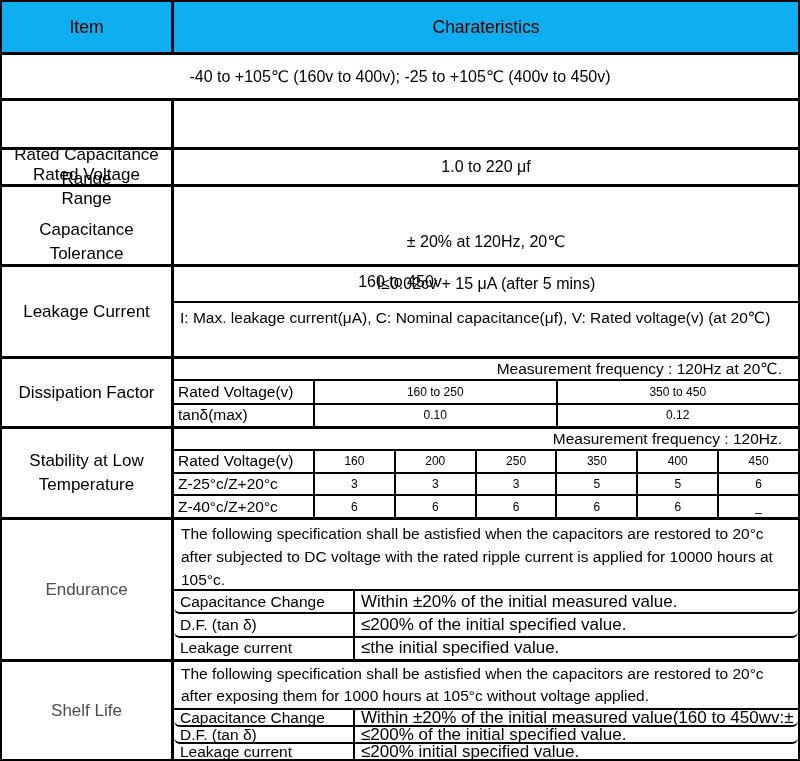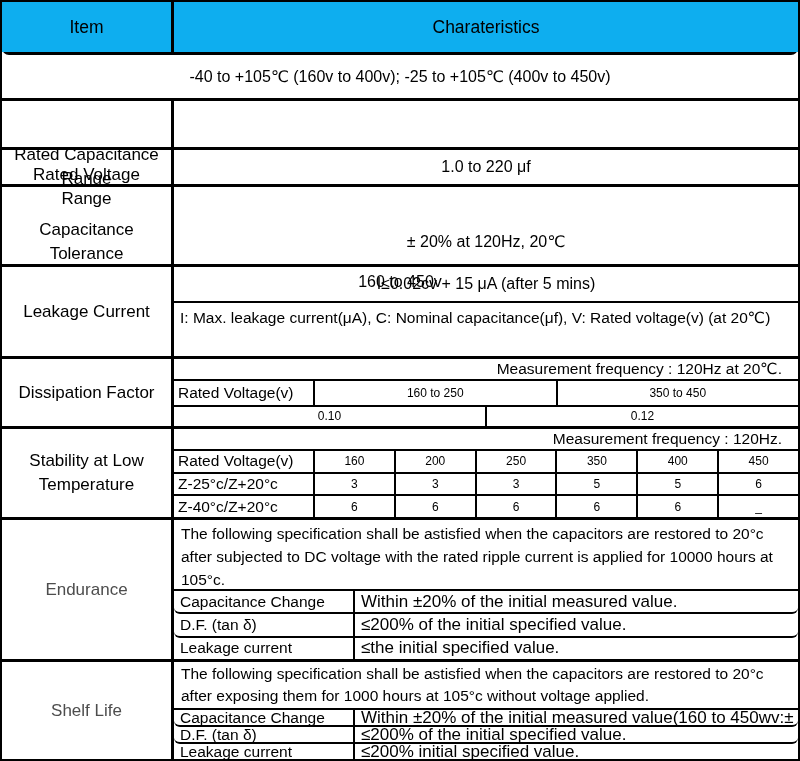--- a/index.html
+++ b/index.html
@@ -20,21 +20,21 @@
     display:flex; align-items:center; justify-content:center;
     text-align:center; font-size:17px; line-height:1.4; padding:0 8px;
   }
   .char-col {
     flex:1 1 auto; min-width:0;
     display:flex; align-items:center; justify-content:center;
     font-size:16px; text-align:center;
   }
   .stack { flex-direction:column; align-items:stretch; justify-content:flex-start; text-align:left; }
 
-  .r-head  { height:53px;border-radius:7px; }
+  .r-head  { height:53px; }
   .r-head .item-col, .r-head .char-col { background:var(--header-bg,#0eaeef); font-size:17.5px; }
   .r-cat   { height:46px; }
   .r-rv    { height:49px;flex-direction:column; }
   .r-rc    { height:37px; }
   .r-ct    { height:48px;margin-top:32px; }
   .r-leak  { height:92px; }
   .r-df    { height:70px; }
   .r-stab  { height:91px; }
   .r-end   { height:142px; }
 
@@ -104,20 +104,21 @@
   <div class="row r-df">
     <div class="item-col">Dissipation Factor</div>
     <div class="char-col stack">
       <div class="meas">Measurement frequency : 120Hz at 20℃.</div>
       <div class="subrow">
         <div class="sub-label">Rated Voltage(v)</div>
         <div class="sub-cell">160 to 250</div>
         <div class="sub-cell">350 to 450</div>
       </div>
       <div class="subrow">
+        <div class="sub-label">tanδ(max)</div>
         <div class="sub-cell">0.10</div>
         <div class="sub-cell">0.12</div>
       </div>
     </div>
   </div>
 
   <div class="row r-stab">
     <div class="item-col">Stability at Low Temperature</div>
     <div class="char-col stack">
       <div class="meas">Measurement frequency : 120Hz.</div>

